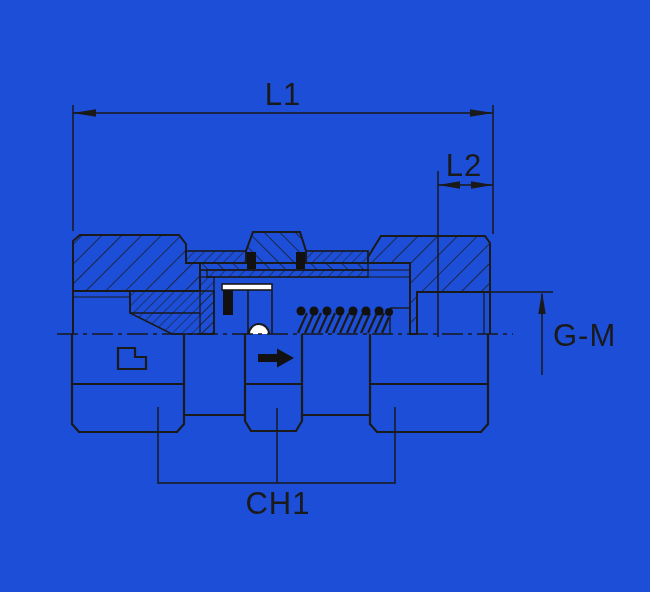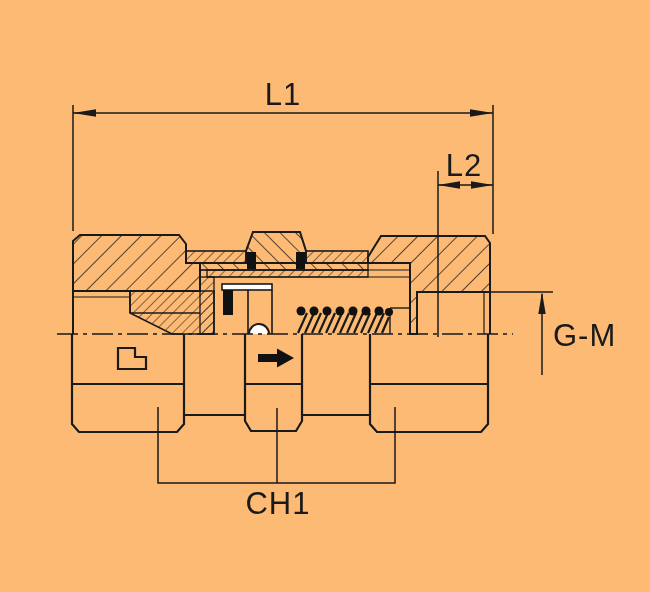--- a/index.html
+++ b/index.html
@@ -4,21 +4,21 @@
 <style>
   html, body {
     margin: 0;
     padding: 0;
     background: #ffffff;
   }
   .canvas {
     position: relative;
     width: 650px;
     height: 592px;
-    background: #fdba74;
+    background: #1d4ed8;
     font-family: "Liberation Sans", sans-serif;
     overflow: hidden;
   }
   svg text {
     font-family: "Liberation Sans", sans-serif;
     font-size: 31px;
     fill: #1a1a1a;
     letter-spacing: 1px;
   }
 </style>

